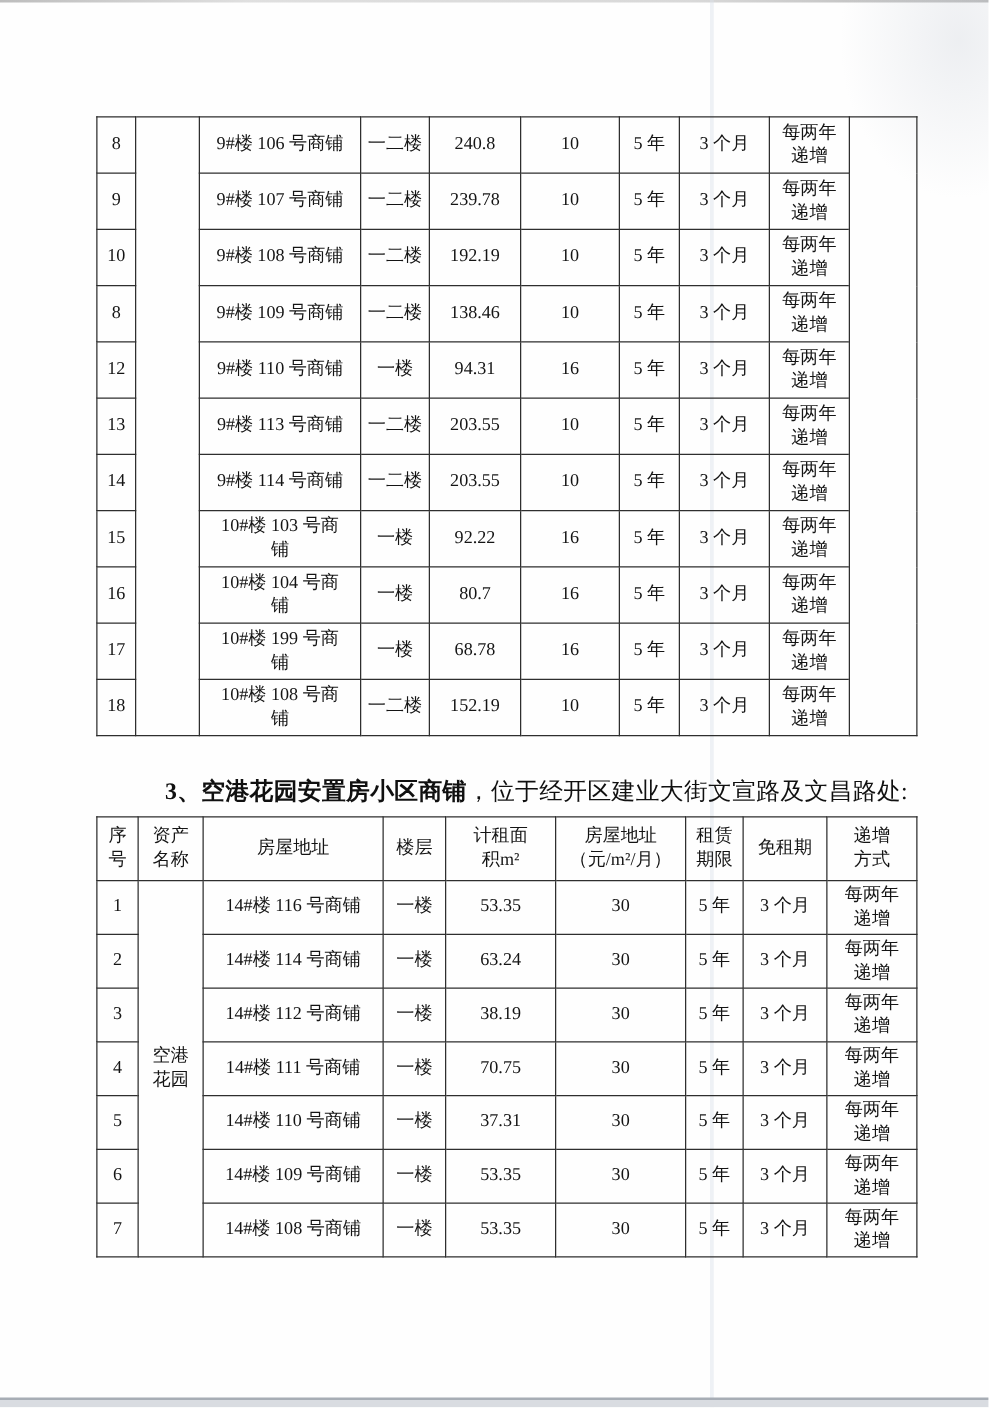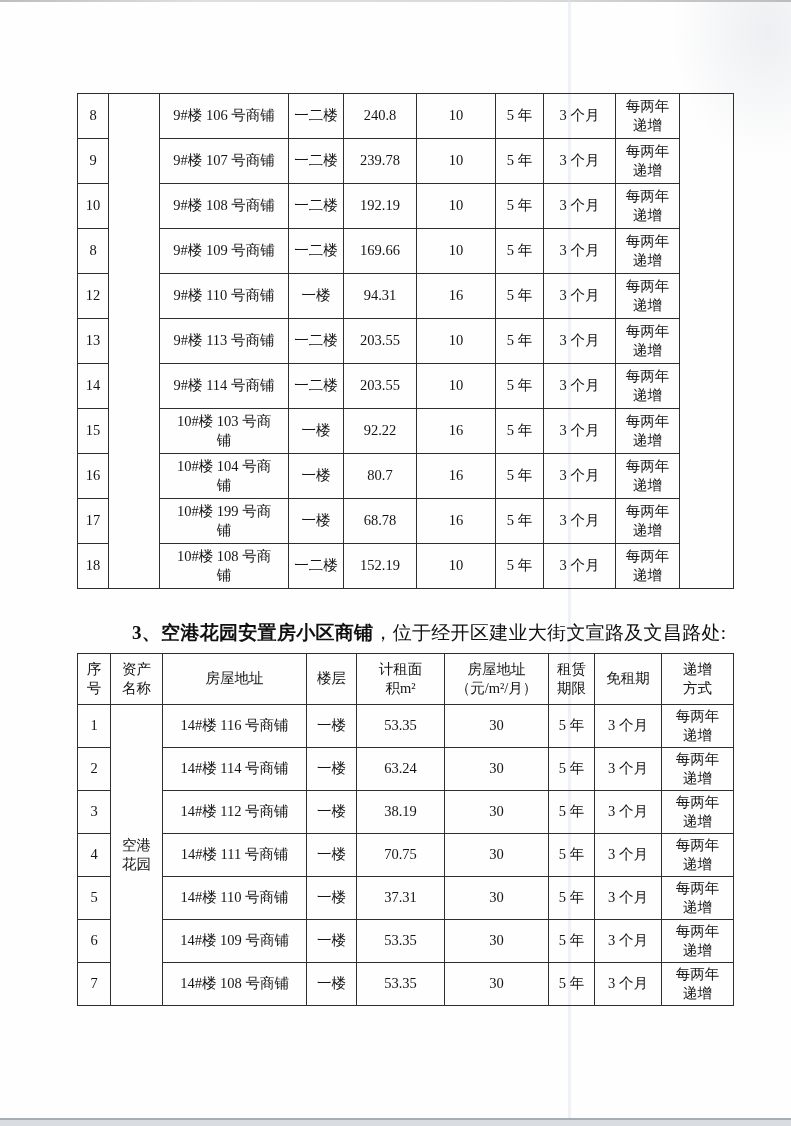--- a/index.html
+++ b/index.html
@@ -107,21 +107,21 @@
         <td>10</td>
         <td>5 年</td>
         <td>3 个月</td>
         <td>每两年
 递增</td>
       </tr>
       <tr>
         <td>8</td>
         <td>9#楼 109 号商铺</td>
         <td>一二楼</td>
-        <td>169.66</td>
+        <td>138.46</td>
         <td>10</td>
         <td>5 年</td>
         <td>3 个月</td>
         <td>每两年
 递增</td>
       </tr>
       <tr>
         <td>12</td>
         <td>9#楼 110 号商铺</td>
         <td>一楼</td>

